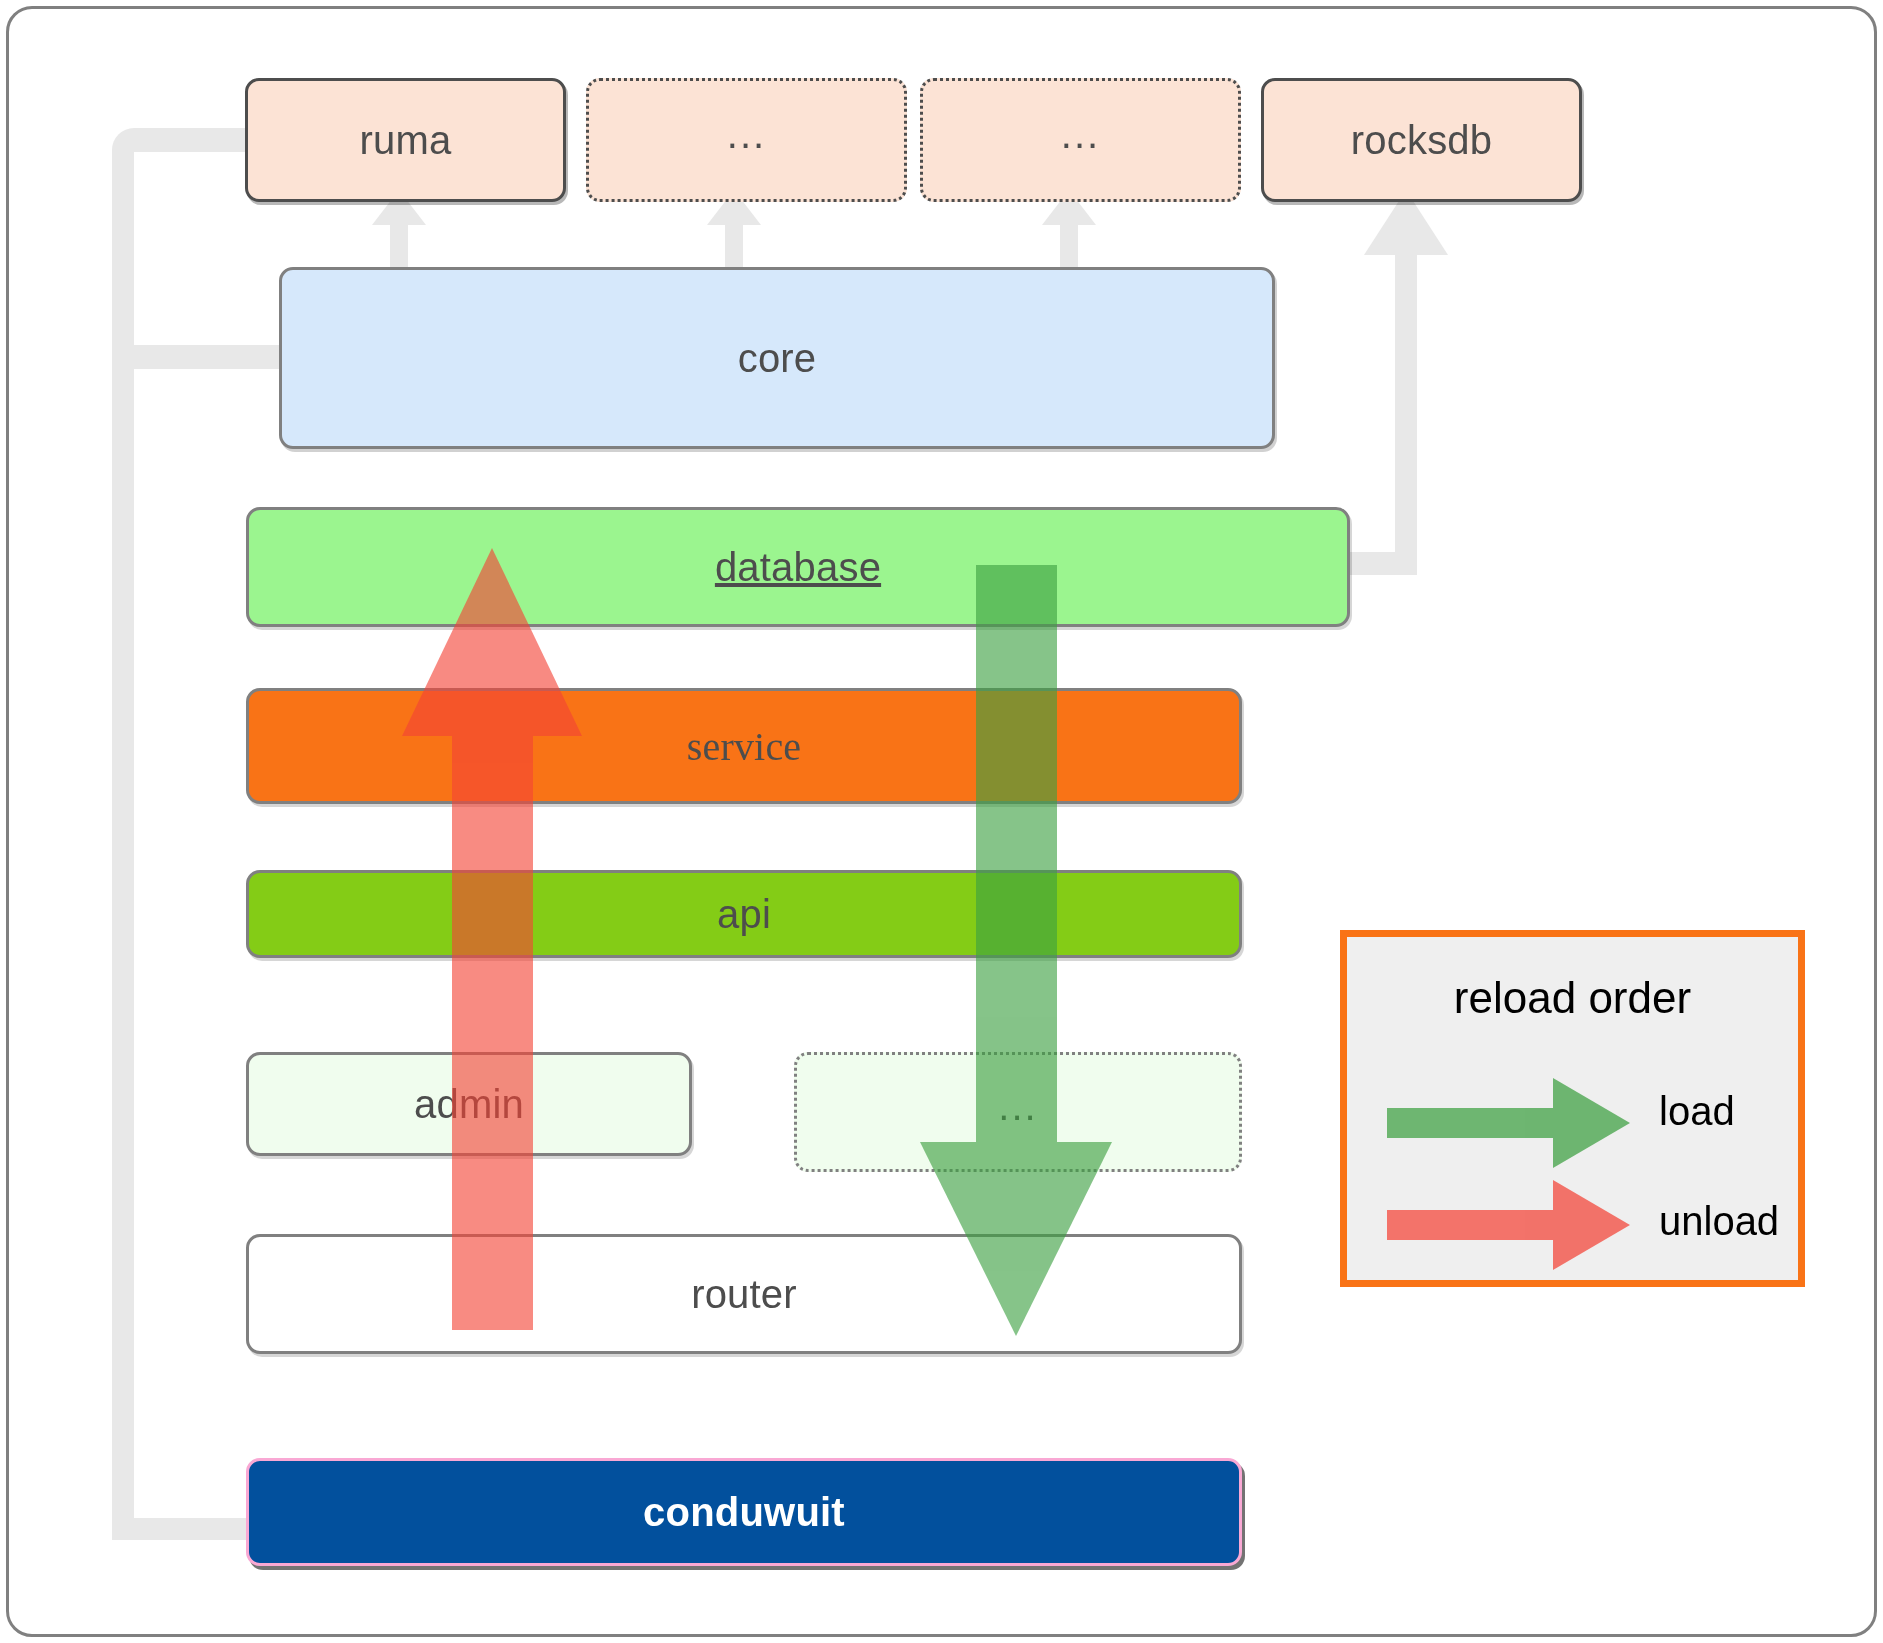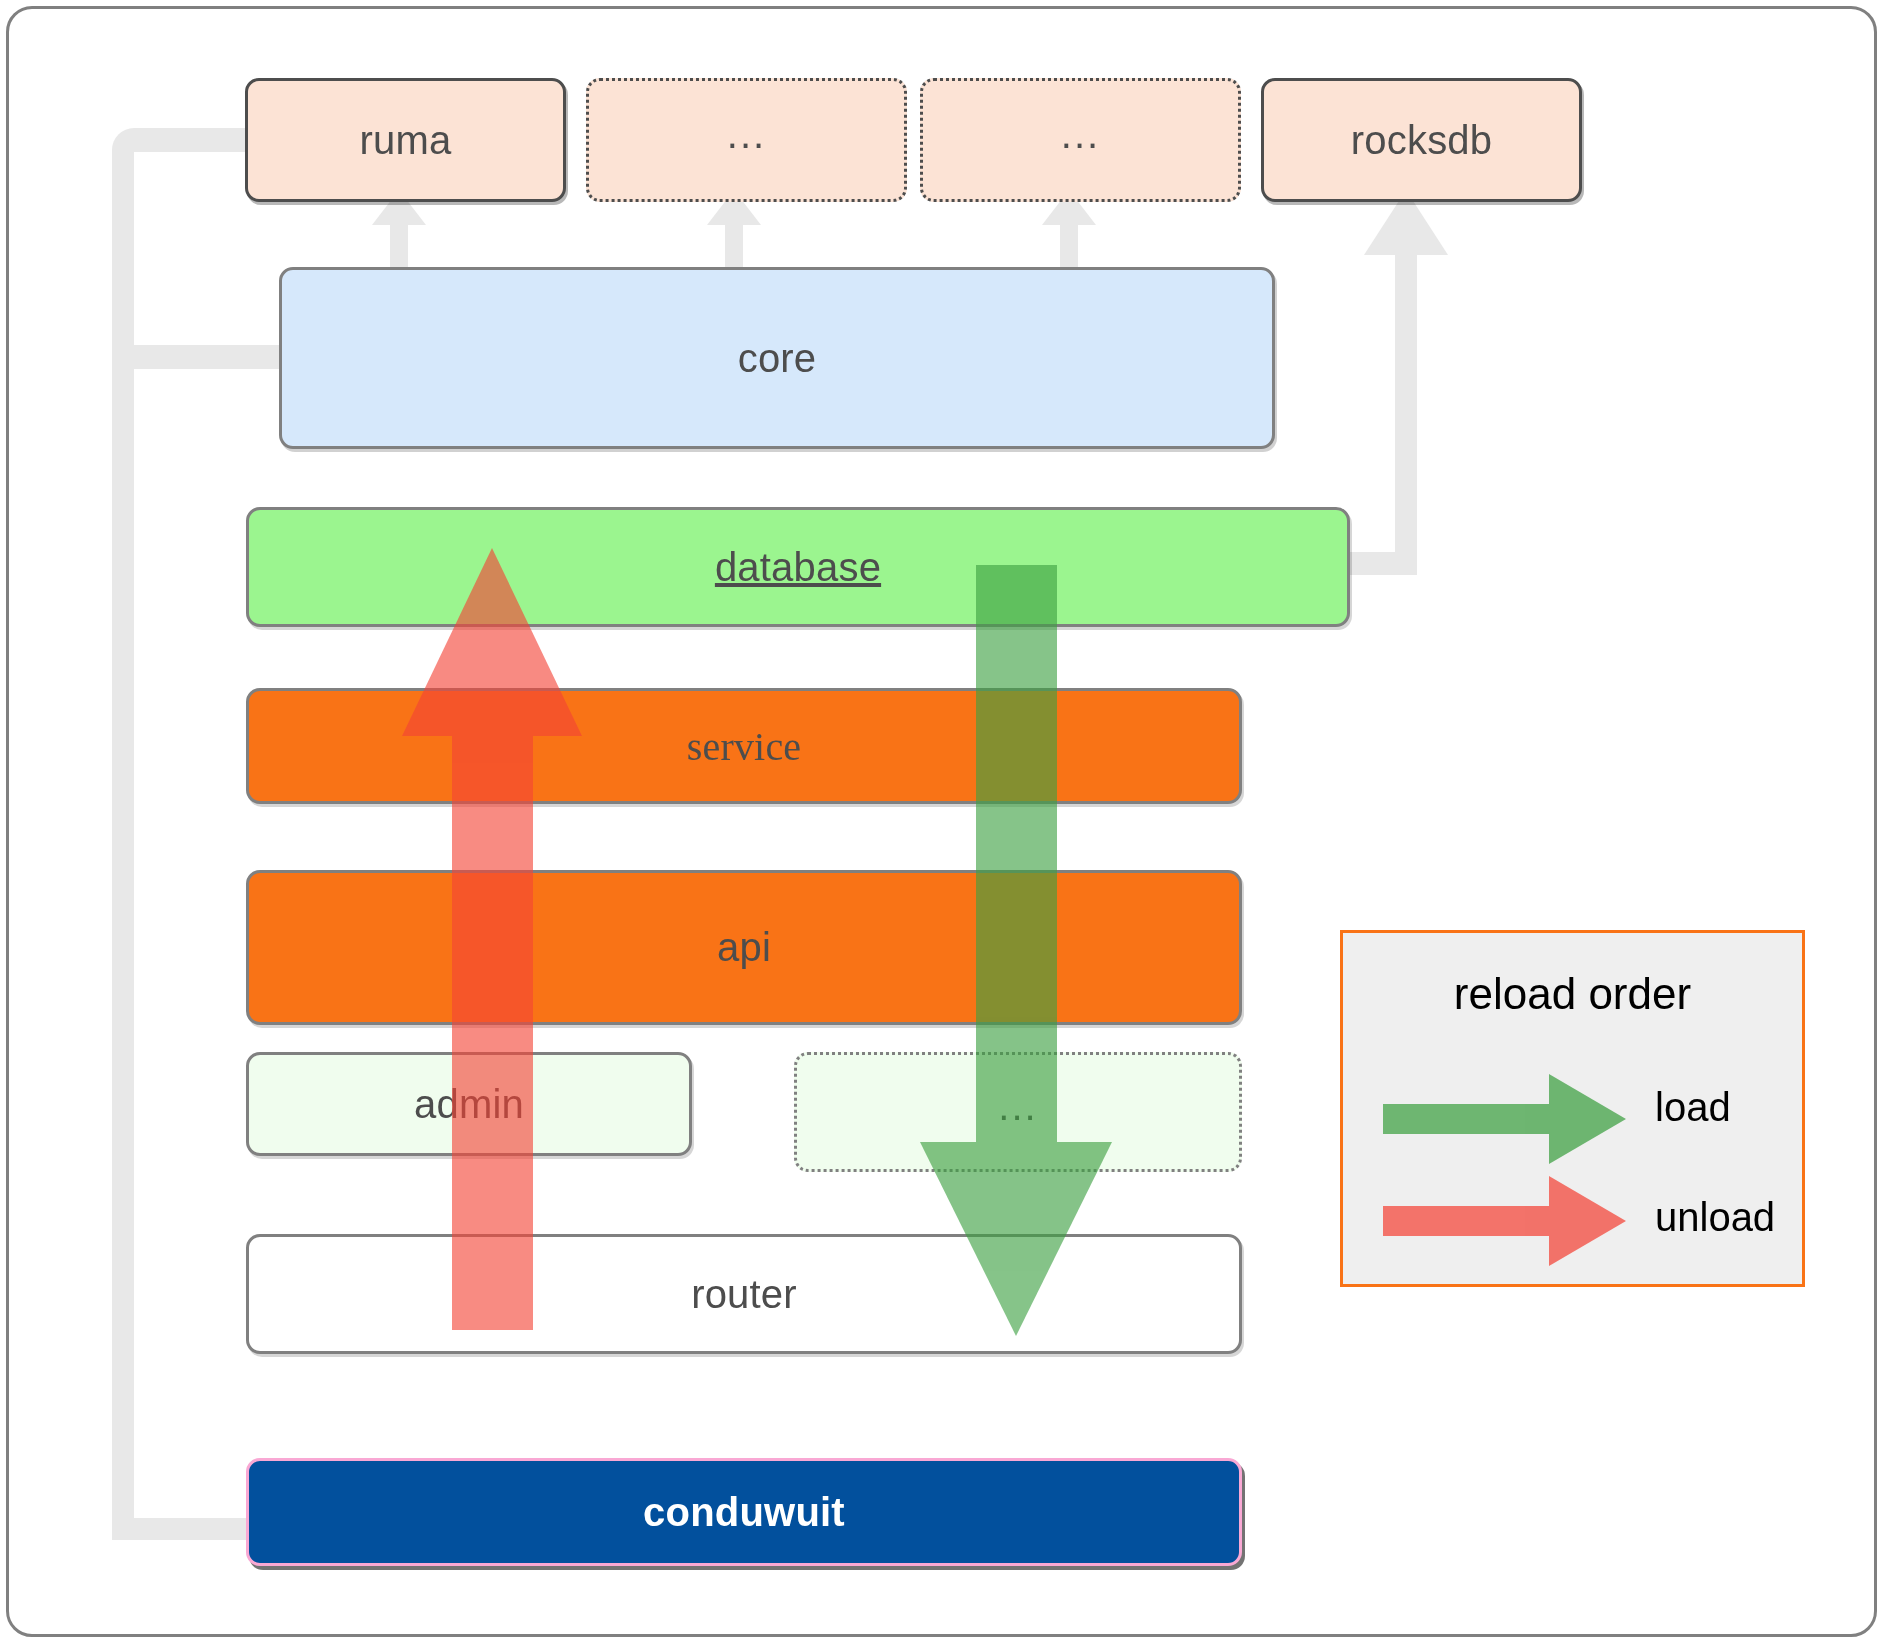--- a/index.html
+++ b/index.html
@@ -70,21 +70,21 @@
     font-size:40px;line-height:0.4;letter-spacing:2px;
     position:relative;top:-6px;
   }
 
   
   .legend{
     position:absolute;
     left:1340px;top:930px;
     width:465px;height:357px;
     background:#efefef;
-    border:3px solid #f97316;
+    border:7px solid #f97316;
     box-sizing:border-box;
   }
   .legend-title{
     position:absolute;left:0;top:36px;width:100%;
     text-align:center;
     font-size:44px;color:#000000;
   }
   .legend-label{
     position:absolute;
     font-size:40px;color:#000000;
@@ -147,21 +147,21 @@
     </div>
 
     <div class="node crate" style="left:246px;top:507px;width:1104px;height:120px;background:#9bf58f;text-decoration:underline;">
       <span>database</span>
     </div>
 
     <div class="node crate" style="left:246px;top:688px;width:996px;height:116px;background:#f97316;font-family:Liberation Serif, serif;">
       <span>service</span>
     </div>
 
-    <div class="node crate" style="left:246px;top:870px;width:996px;height:155px;background:#f97316;">
+    <div class="node crate" style="left:246px;top:870px;width:996px;height:88px;background:#84cc16;">
       <span>api</span>
     </div>
 
     <div class="node crate" style="left:246px;top:1052px;width:446px;height:104px;background:#f0fdee;">
       <span>admin</span>
     </div>
 
     <div class="node crate dotted" style="left:794px;top:1052px;width:448px;height:120px;background:#f0fdee;">
       <span class="ellipsis">...</span>
     </div>

